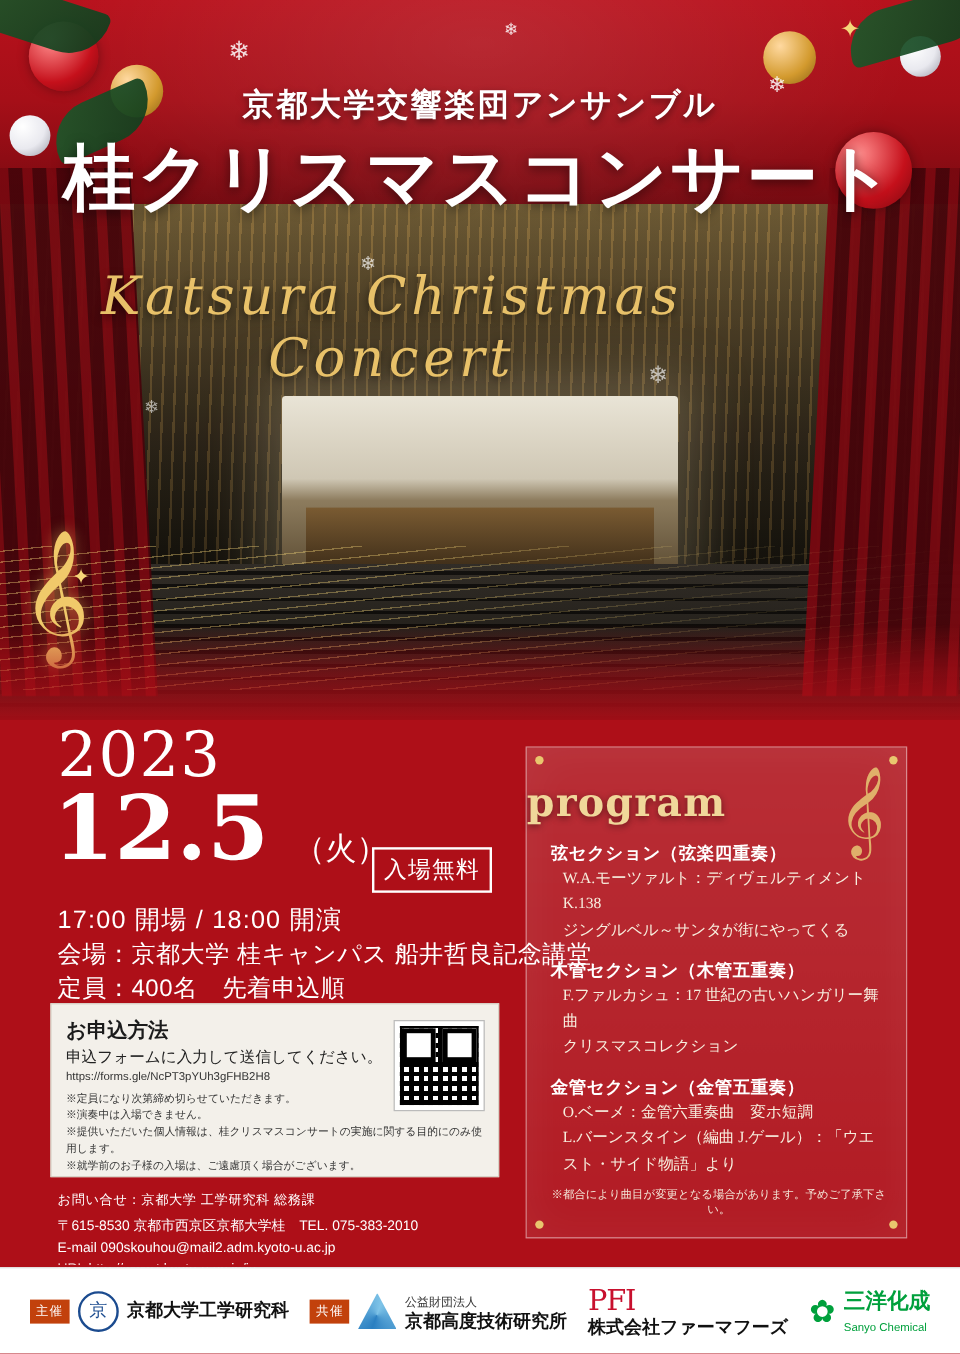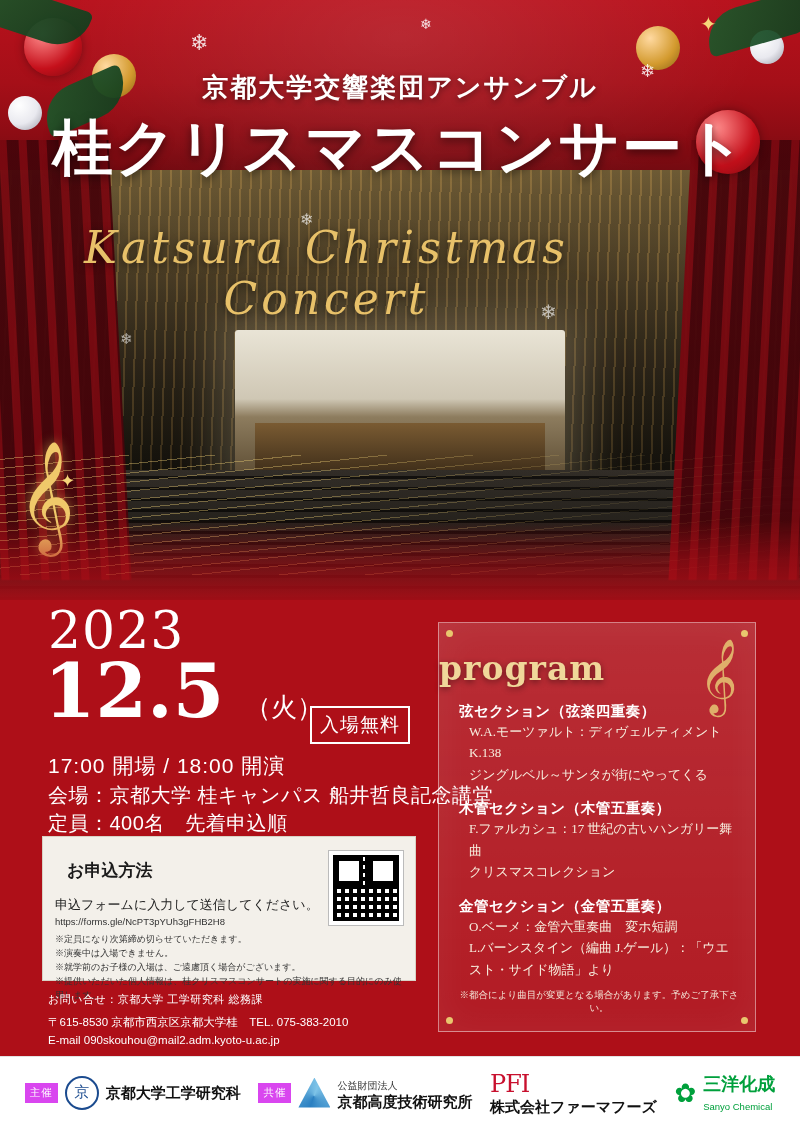--- a/index.html
+++ b/index.html
@@ -141,21 +141,21 @@
   }
   .line-cap {
     position:absolute; left:48px; top:810px; color:#fff; font-size:20px; letter-spacing:0.5px;
   }
 
   
   .apply {
     position:absolute; left:42px; top:836px; width:374px; height:145px;
     background:#f3f0ea; border:1px solid #d8d2c6;
   }
-  .apply h3 { margin:12px; padding:10px 12px 2px; font-size:17px; color:#1b1b1b; font-weight:bold; }
+  .apply h3 { margin:0; padding:10px 12px 2px; font-size:17px; color:#1b1b1b; font-weight:bold; }
   .apply p.lead { margin:0; padding:0 12px; font-size:13px; color:#222; }
   .apply p.url { margin:2px 0 0; padding:0 12px; font-size:9.5px; color:#333; }
   .apply ul { margin:6px 0 0; padding:0 12px; list-style:none; }
   .apply ul li { font-size:9px; color:#333; line-height:1.55; }
   .qr {
     position:absolute; right:12px; top:14px; width:74px; height:74px;
     background:
       repeating-linear-gradient(90deg,#000 0 4px,#fff 4px 8px),
       repeating-linear-gradient(0deg,#000 0 4px,#fff 4px 8px);
     background-blend-mode: multiply;
@@ -203,21 +203,21 @@
   }
 
   
   .footer {
     position:absolute; left:0; bottom:0; width:800px; height:72px;
     background:#ffffff; border-top:1px solid #e2e2e2;
     display:flex; align-items:center; justify-content:space-around; padding:0 16px;
   }
   .sponsor { display:flex; align-items:center; gap:7px; }
   .tag {
-    background:#d946ef; color:#fff; font-size:10.5px; padding:3px 5px; letter-spacing:1px;
+    background:#c2410c; color:#fff; font-size:10.5px; padding:3px 5px; letter-spacing:1px;
   }
   .seal {
     width:34px;height:34px;border-radius:50%;border:2px solid #1b4b8f;
     display:flex;align-items:center;justify-content:center;color:#1b4b8f;font-size:15px;
     font-family:"DejaVu Serif", serif;
   }
   .sp-name { font-size:15px; color:#111; font-weight:bold; line-height:1.2; }
   .sp-sub { font-size:10px; color:#333; font-weight:normal; }
   .astem-mark {
     width:32px;height:30px;
@@ -283,22 +283,22 @@
   <div class="line-venue">会場：京都大学 桂キャンパス 船井哲良記念講堂</div>
   <div class="line-cap">定員：400名　先着申込順</div>
 
   <div class="apply">
     <h3>お申込方法</h3>
     <p class="lead">申込フォームに入力して送信してください。</p>
     <p class="url">https://forms.gle/NcPT3pYUh3gFHB2H8</p>
     <ul>
       <li>※定員になり次第締め切らせていただきます。</li>
       <li>※演奏中は入場できません。</li>
+      <li>※提供いただいた個人情報は、桂クリスマスコンサートの実施に関する目的にのみ使用します。</li>
       <li>※就学前のお子様の入場は、ご遠慮頂く場合がございます。</li>
-      <li>※提供いただいた個人情報は、桂クリスマスコンサートの実施に関する目的にのみ使用します。</li>
     </ul>
     <div class="qr"></div>
   </div>
 
   <div class="contact-title">お問い合せ：京都大学 工学研究科 総務課</div>
   <div class="contact-lines">
     <div>〒615-8530 京都市西京区京都大学桂　TEL. 075-383-2010</div>
     <div>E-mail  090skouhou@mail2.adm.kyoto-u.ac.jp</div>
     <div>URL  http://www.t.kyoto-u.ac.jp/ja</div>
   </div>

